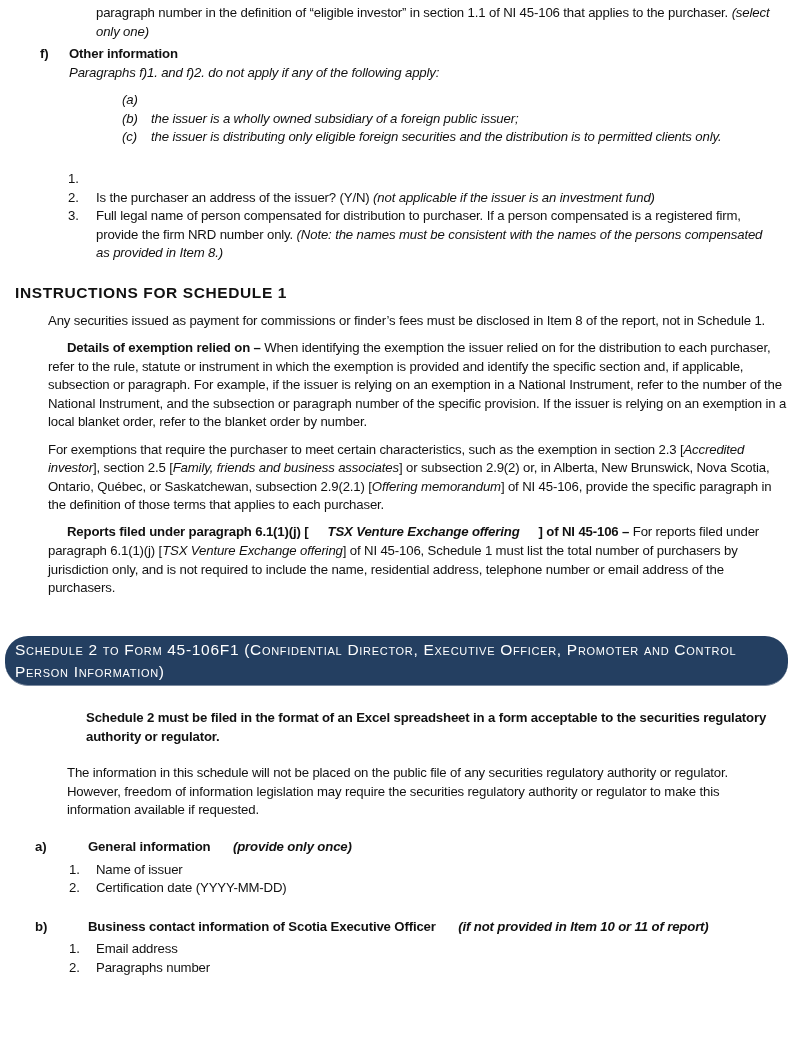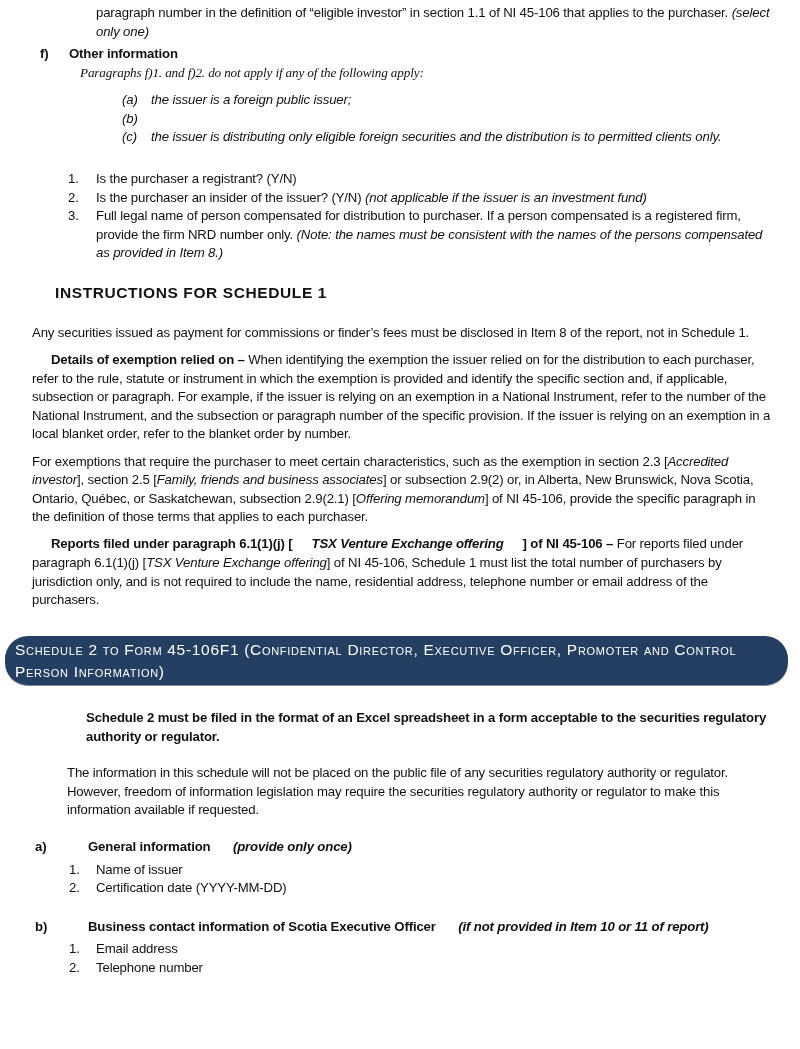--- a/index.html
+++ b/index.html
@@ -12,34 +12,34 @@
     letter-spacing: -0.15px;
   }
   .abs { position: absolute; }
   .b { font-weight: bold; padding-left: 19px; }
   .i { font-style: italic; }
   .p { margin: 0; }
 
   .cont-para { left: 96px; top: 4px; width: 690px; }
   .sec-f-label { left: 40px; top: 45px; font-weight: bold; }
   .sec-f-title { left: 69px; top: 45px; font-weight: bold; text-align: center; }
-  .sec-f-note { left: 80px; top: 64px; font-style: italic; font-family: Liberation Serif, serif; }
+  .sec-f-note { left: 69px; top: 64px; font-style: italic; }
   .alpha-list { left: 122px; top: 91px; width: 670px; font-style: italic; }
   .alpha-item { display: flex; }
   .alpha-item .mk { width: 29px; flex: none; }
 
   .num-list { left: 68px; top: 170px; width: 705px; }
   .num-item { display: flex; }
   .num-item .mk { width: 28px; flex: none; }
 
   .h-instr {
     left: 15px; top: 282px; font-weight: bold; font-size: 15.5px;
-    letter-spacing: 0.6px; line-height: 22px; margin-left: 40px;
+    letter-spacing: 0.6px; line-height: 22px;
   }
-  .instr-block { left: 32px; top: 312px; width: 740px; margin-top: 12px; }
+  .instr-block { left: 48px; top: 312px; width: 740px; }
   .instr-block .p { margin-bottom: 8.5px; }
 
   .banner {
     left: 5px; top: 636px; width: 783px; height: 50px;
     background: #243f61; color: #ffffff;
     box-sizing: border-box; padding: 3px 10px 0 10px;
     font-size: 15.5px; line-height: 22px; letter-spacing: 0.7px;
     font-variant: small-caps;
     border-bottom: 1px solid #7c8ba0;
     border-radius: 23px;
@@ -60,39 +60,38 @@
   <span>paragraph number in the definition of “eligible investor” in section 1.1 of NI 45-106 that applies to the purchaser. </span><span class="i">(select only one)</span>
 </div>
 
 <div class="abs sec-f-label">f)</div>
 <div class="abs sec-f-title">Other information</div>
 <div class="abs sec-f-note">Paragraphs f)1. and f)2. do not apply if any of the following apply:</div>
 
 <div class="abs alpha-list">
   <div class="alpha-item">
     <span class="mk">(a)</span>
-    <span>the issuer is a foreign public issuer;</span>
   </div>
   <div class="alpha-item">
     <span class="mk">(b)</span>
+    <span>the issuer is a wholly owned subsidiary of a foreign public issuer;</span>
   </div>
   <div class="alpha-item">
     <span class="mk">(c)</span>
     <span>the issuer is distributing only eligible foreign securities and the distribution is to permitted clients only.</span>
   </div>
 </div>
 
 <div class="abs num-list">
   <div class="num-item">
     <span class="mk">1.</span>
-    <span><span>Is the purchaser a registrant? (Y/N)</span></span>
   </div>
   <div class="num-item">
     <span class="mk">2.</span>
-    <span><span>Is the purchaser an insider of the issuer? (Y/N) </span><span class="i">(not applicable if the issuer is an investment fund)</span></span>
+    <span><span>Is the purchaser an address of the issuer? (Y/N) </span><span class="i">(not applicable if the issuer is an investment fund)</span></span>
   </div>
   <div class="num-item">
     <span class="mk">3.</span>
     <span><span>Full legal name of person compensated for distribution to purchaser. If a person compensated is a registered firm, provide the firm NRD number only. </span><span class="i">(Note: the names must be consistent with the names of the persons compensated as provided in Item 8.)</span></span>
   </div>
 </div>
 
 <div class="abs h-instr">INSTRUCTIONS FOR SCHEDULE 1</div>
 
 <div class="abs instr-block">
@@ -132,17 +131,17 @@
       <span class="mk">b)</span>
       <span><span class="b">Business contact information of Scotia Executive Officer </span><span class="b i">(if not provided in Item 10 or 11 of report)</span></span>
     </div>
     <div class="sub-list">
       <div class="num-item">
         <span class="mk">1.</span>
         <span>Email address</span>
       </div>
       <div class="num-item">
         <span class="mk">2.</span>
-        <span>Telephone number</span>
+        <span>Paragraphs number</span>
       </div>
     </div>
   </div>
 </div>
 
 </body></html>

